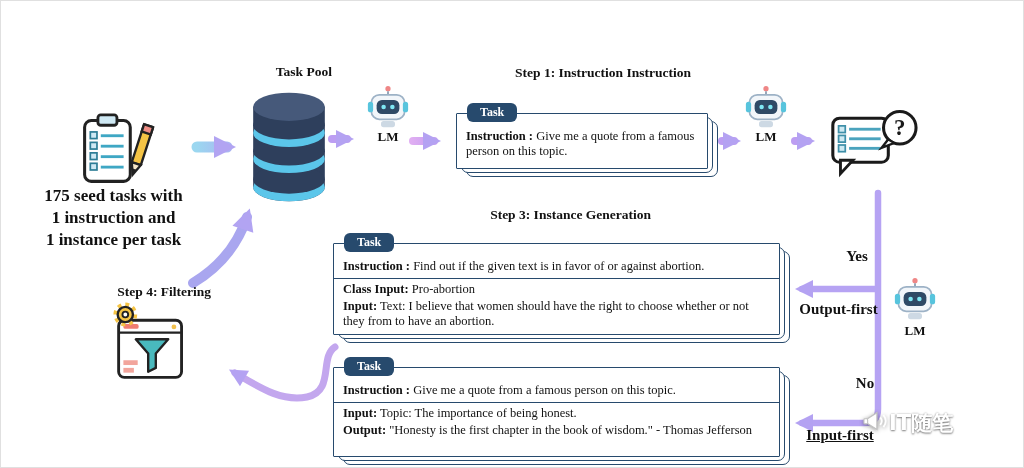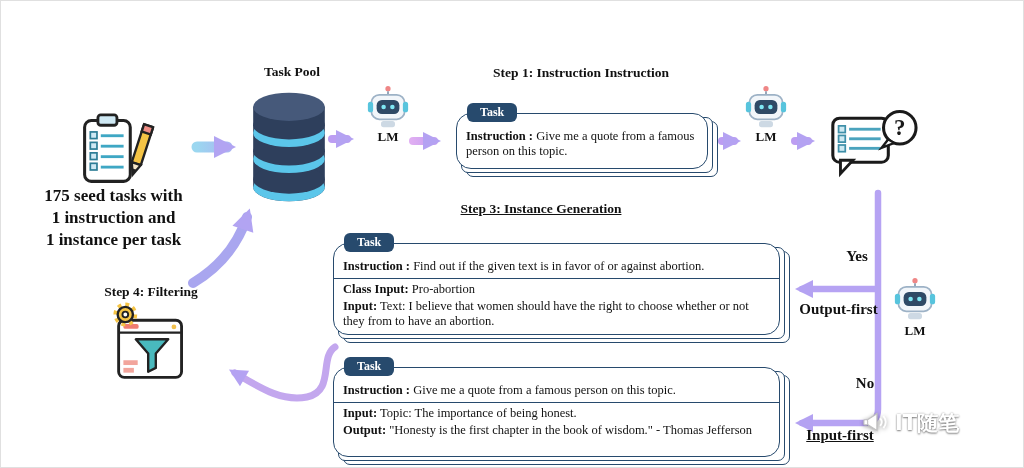--- a/index.html
+++ b/index.html
@@ -4,35 +4,35 @@
 <style>
   * { margin:0; padding:0; box-sizing:border-box; }
   html,body { background:#fff; }
   .canvas {
     position:relative; width:1024px; height:468px; background:#fff;
     border:1px solid #e0e0e0; overflow:hidden;
     font-family:"Liberation Serif","DejaVu Serif",serif; color:#111;
   }
   .arrows { position:absolute; inset:0; z-index:1; pointer-events:none; }
   .icon { position:absolute; z-index:2; }
-  .heading { position:absolute; z-index:2; font-weight:bold; font-size:13.5px; text-align:center; line-height:1.25; }
+  .heading { position:absolute; z-index:2; font-weight:bold; font-size:13.5px; text-align:right; line-height:1.25; }
   .caption { position:absolute; z-index:2; font-weight:bold; font-size:17px; text-align:center; line-height:1.3; }
   .lm-label { position:absolute; z-index:2; font-weight:bold; font-size:13px; text-align:center; }
   .branch-label { position:absolute; z-index:2; font-weight:bold; font-size:15px; text-align:center; }
   .card-wrap { position:absolute; z-index:2; }
   .ghost { position:absolute; inset:0; background:#fff; border:1.6px solid #274a6d; border-radius:7px; }
   .g2 { transform:translate(10px,8px); }
   .g1 { transform:translate(5px,4px); }
-  .card { position:absolute; inset:0; background:#fff; border:1.6px solid #274a6d; border-radius:15px;
+  .card { position:absolute; inset:0; background:#fff; border:1.6px solid #274a6d; border-radius:1px;
           padding:15px 9px 4px; font-size:12.5px; line-height:1.22; }
   .tab { position:absolute; top:-11px; left:10px; background:#274a6d; color:#fff; font-weight:bold;
          font-size:12px; padding:2px 13px; border-radius:6px; z-index:3; }
   .card-line { margin-bottom:1px; }
   .divider { border-top:1.6px solid #274a6d; margin:4px -9px 3px; }
-  .watermark { position:absolute; z-index:3; display:flex; align-items:center; gap:6px; }
+  .watermark { position:absolute; z-index:3; display:flex; align-items:flex-start; gap:0; }
   .watermark .wm-text { font-family:"DejaVu Sans","Liberation Sans",sans-serif; font-weight:bold; font-size:21px;
          color:#fff; text-shadow:0 1px 2px rgba(0,0,0,.45), 0 0 2px rgba(0,0,0,.3); }
 </style>
 </head>
 <body>
 
 <div class="canvas">
 
   <svg class="arrows" viewBox="0 0 1024 468" width="1024" height="468">
     <defs>
@@ -133,21 +133,21 @@
     <rect x="11" y="18" width="26" height="16" rx="6" fill="#2f4a66"></rect>
     <circle cx="19" cy="26" r="2.6" fill="#7fe8f4"></circle>
       <circle cx="29" cy="26" r="2.6" fill="#7fe8f4"></circle>
     <rect x="1" y="20" width="6" height="12" rx="3" fill="#57c4dd"></rect>
     <rect x="41" y="20" width="6" height="12" rx="3" fill="#57c4dd"></rect>
     <rect x="16" y="42" width="16" height="7" rx="3" fill="#cdd9e4"></rect>
   </svg>
   <div class="lm-label" style="left:893px;top:322px;width:42px;">LM</div>
 
   <div class="heading" style="left:470px;top:64px;width:220px;">Step 1: Instruction Instruction</div>
-  <div class="heading" style="left:430px;top:200px;width:220px;text-decoration:underline;">Step 3: Instance Generation</div>
+  <div class="heading" style="left:430px;top:206px;width:220px;">Step 3: Instance Generation</div>
   <div class="heading" style="left:90px;top:283px;width:120px;">Step 4: Filtering</div>
 
   <svg class="icon" style="left:826px;top:100px" width="92" height="88" viewBox="0 0 96 92">
     <rect x="6" y="18" width="58" height="46" rx="7" fill="#fff" stroke="#1a1a1a" stroke-width="3.2"></rect>
     <path d="M14 62 L14 76 L27 62 Z" fill="#fff" stroke="#1a1a1a" stroke-width="3"></path>
     <g>
       <rect x="12" y="26" width="7" height="7" fill="#cde9f2" stroke="#3e8fa8" stroke-width="1.8"></rect>
         <line x1="23" y1="29.5" x2="56" y2="29.5" stroke="#4aa3bd" stroke-width="3"></line>
       <rect x="12" y="36" width="7" height="7" fill="#cde9f2" stroke="#3e8fa8" stroke-width="1.8"></rect>
         <line x1="23" y1="39.5" x2="56" y2="39.5" stroke="#4aa3bd" stroke-width="3"></line>

